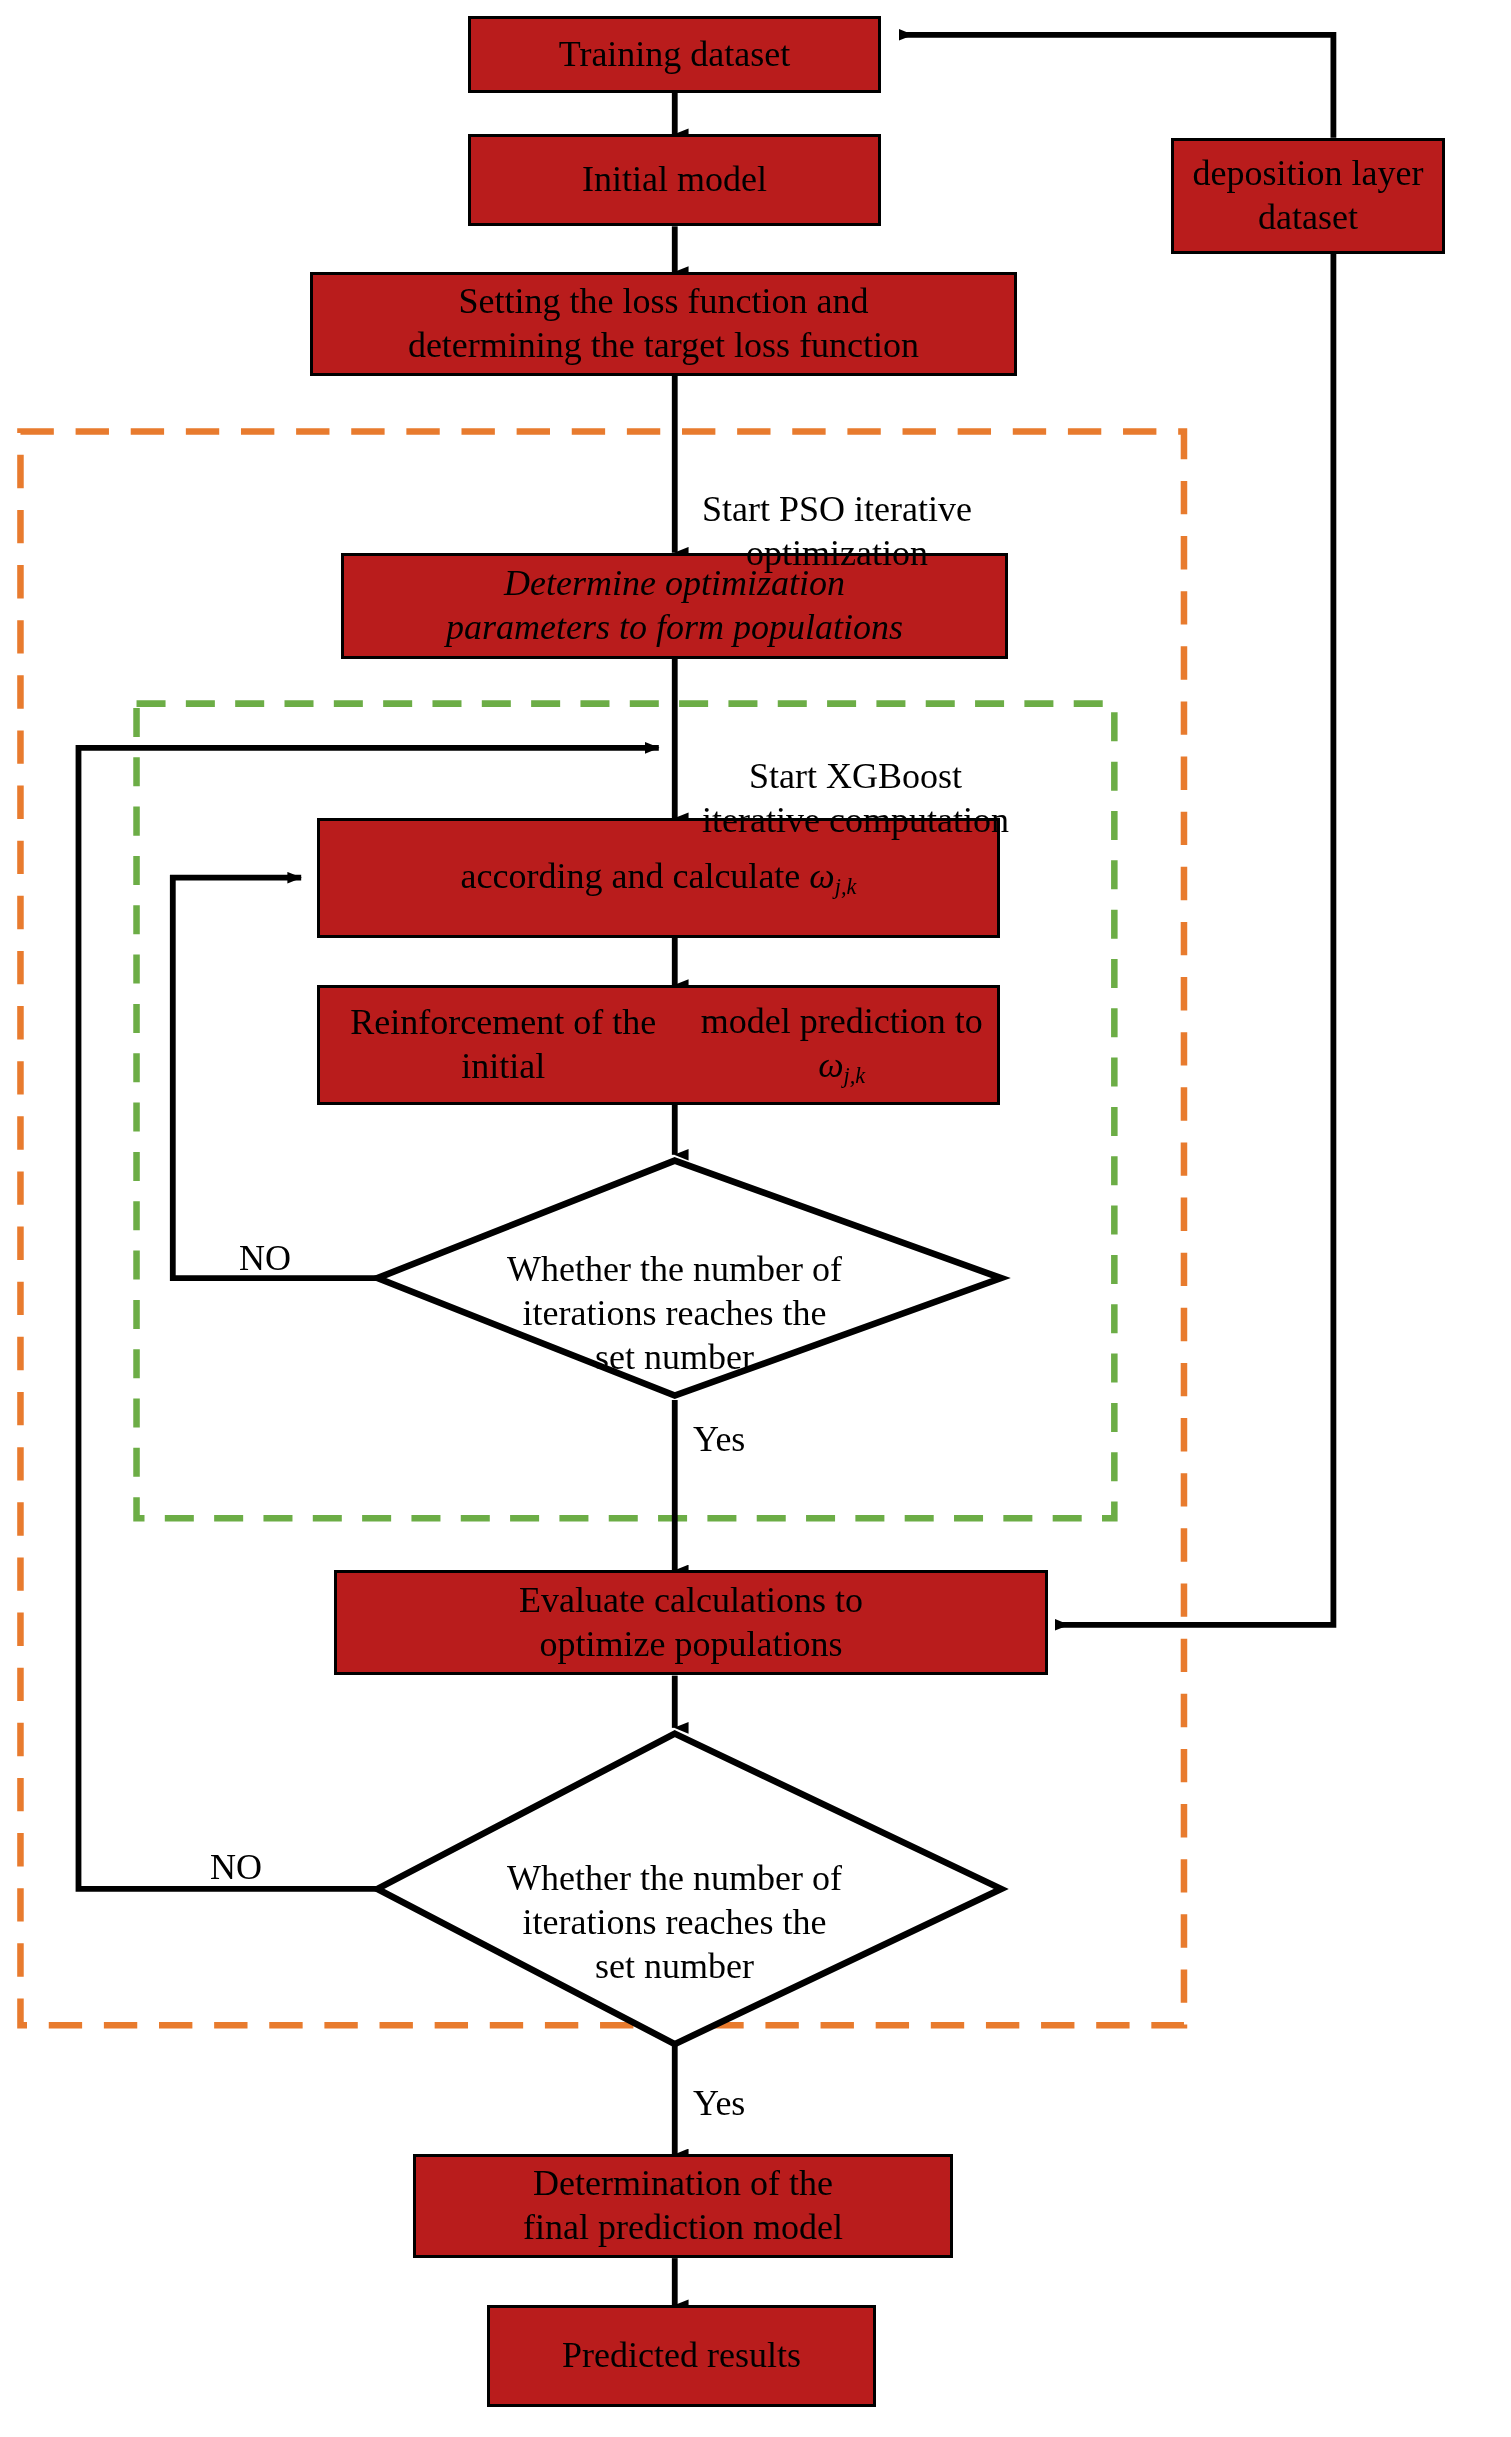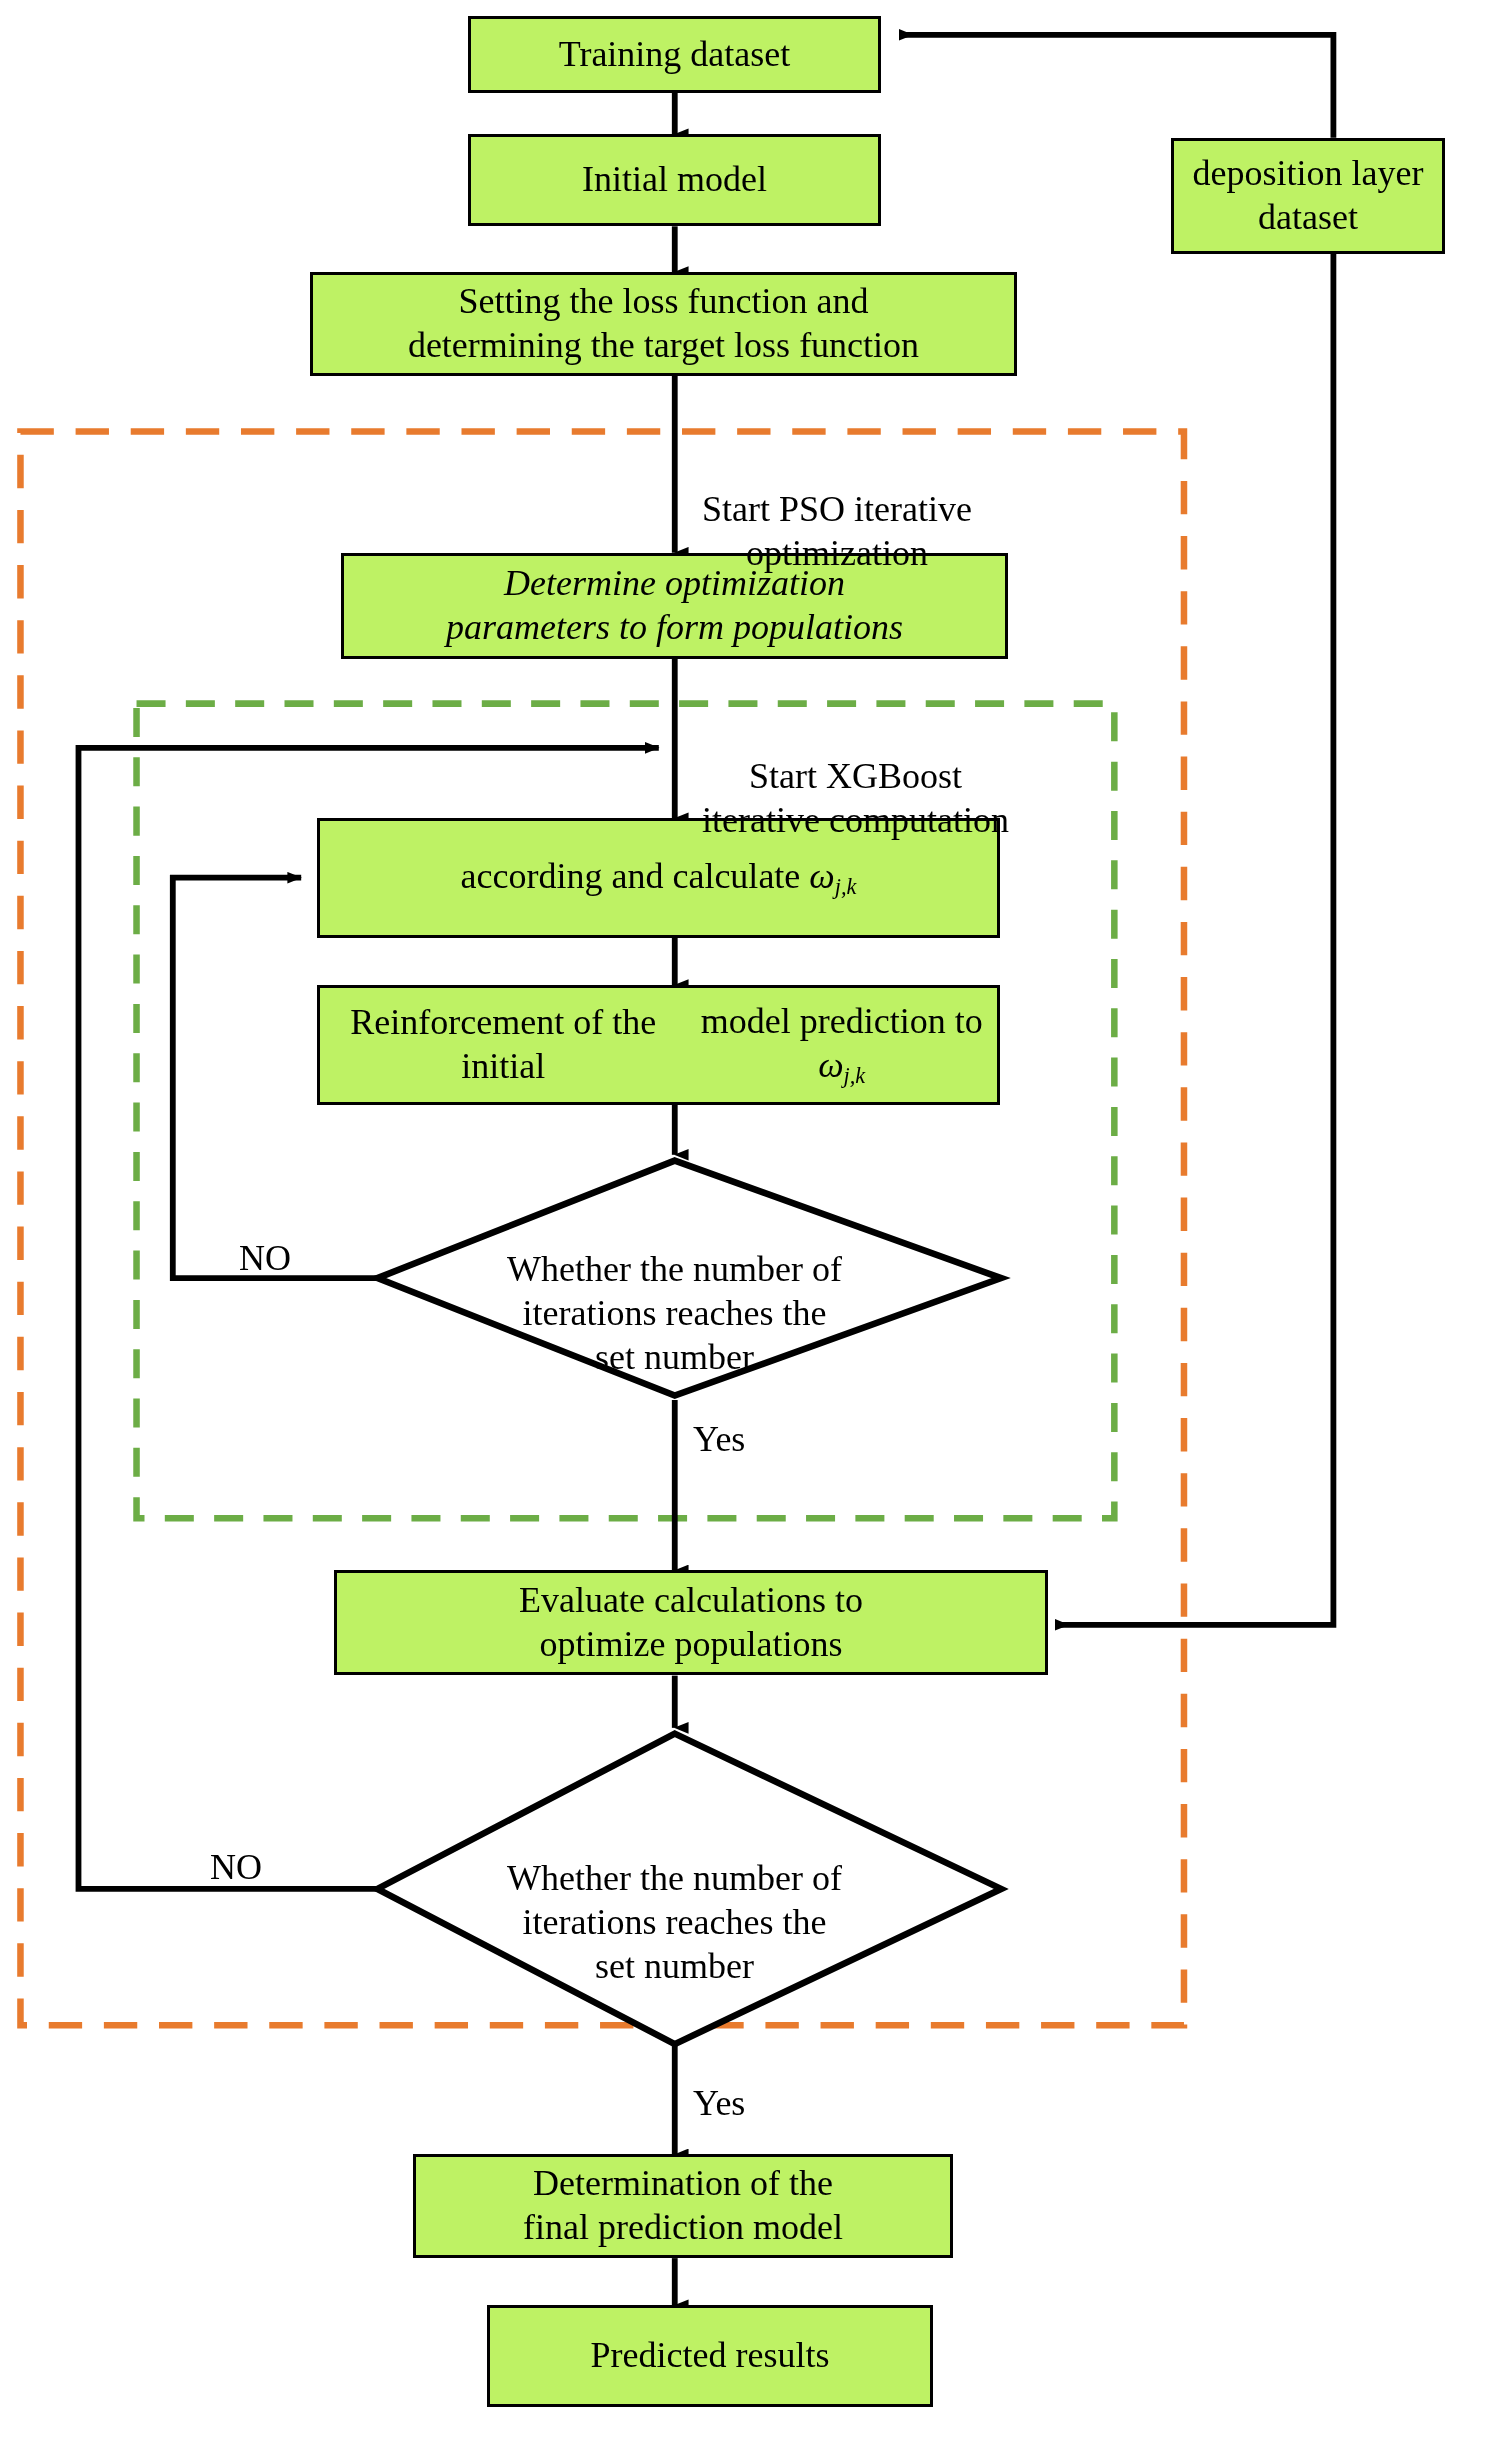--- a/index.html
+++ b/index.html
@@ -27,21 +27,21 @@
     display: flex;
     align-items: center;
     justify-content: center;
     text-align: center;
     color: #000;
     line-height: 1.22;
     z-index: 3;
   }
   .boxnode {
     border: 3.6px solid #000;
-    background: #bef264;
+    background: #b91c1c;
   }
   .labeltext {
     position: absolute;
     color: #000;
     text-align: center;
     line-height: 1.22;
     z-index: 4;
     white-space: nowrap;
   }
   .diamond-label {
@@ -165,21 +165,21 @@
   <div class="node boxnode fs-main" style="left:334px; top:1570px; width:714px; height:105px; white-space:pre-line;">
     <span>Evaluate calculations to
 optimize populations</span>
   </div>
 
   <div class="node boxnode fs-main" style="left:413px; top:2154px; width:540px; height:104px; white-space:pre-line;">
     <span>Determination of the
 final prediction model</span>
   </div>
 
-  <div class="node boxnode fs-main" style="left:487px; top:2305px; width:446px; height:102px;">
+  <div class="node boxnode fs-main" style="left:487px; top:2305px; width:389px; height:102px;">
     <span>Predicted results</span>
   </div>
 
   <div class="diamond-label fs-main" style="left:464px; top:1204px; width:421px; white-space:pre-line;">
     <span>Whether the number of
 iterations reaches the
 set number</span>
   </div>
 
   <div class="diamond-label fs-main" style="left:464px; top:1813px; width:421px; white-space:pre-line;">

